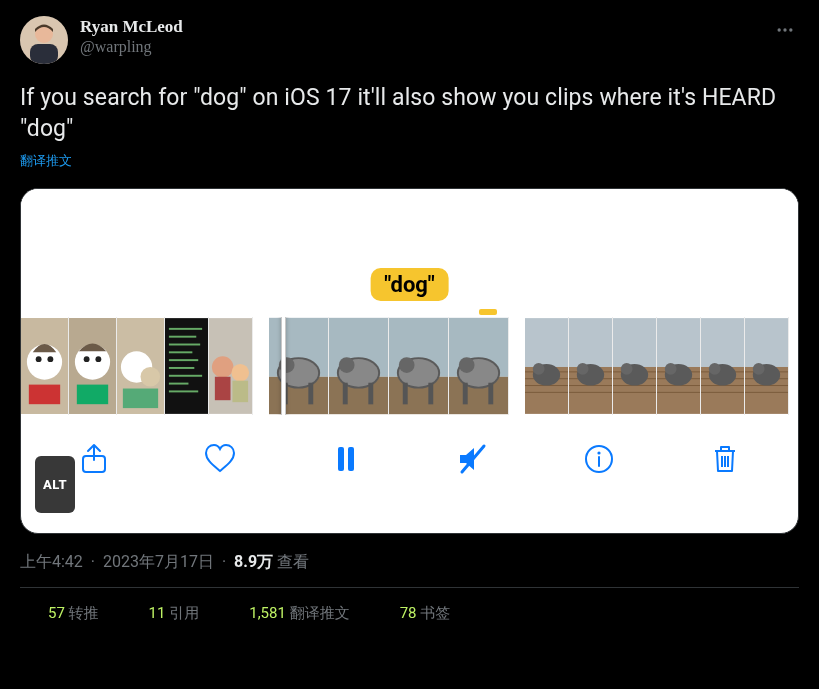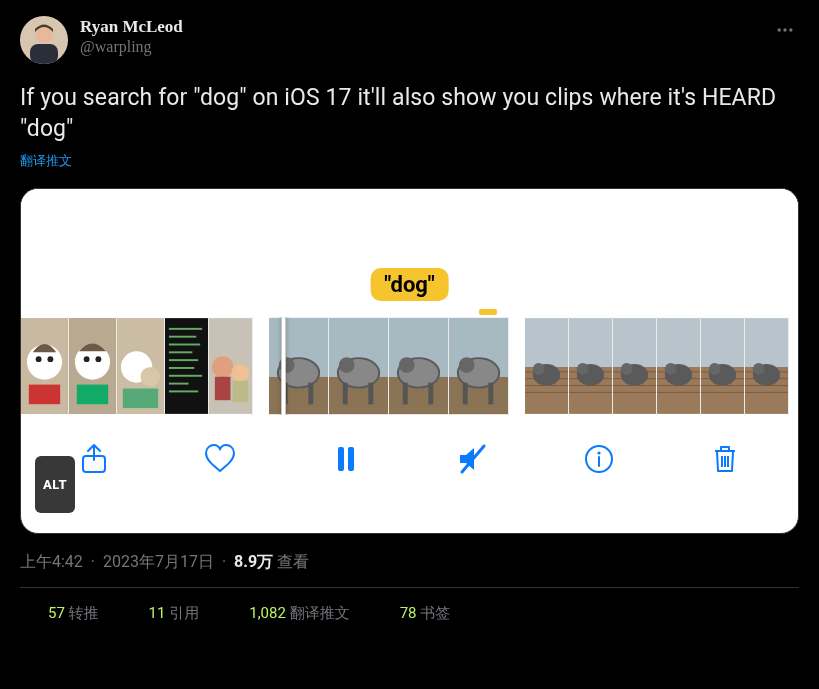--- a/index.html
+++ b/index.html
@@ -458,17 +458,17 @@
     <span class="sep">·</span>
     <span class="views-num">8.9万</span>
     <span>查看</span>
   </div>
 
   <hr class="divider">
 
   <div class="stats">
     <span class="stat"><b>57</b> <span>转推</span></span>
     <span class="stat"><b>11</b> <span>引用</span></span>
-    <span class="stat"><b>1,082</b> <span>翻译推文</span></span>
+    <span class="stat"><b>1,581</b> <span>翻译推文</span></span>
     <span class="stat"><b>78</b> <span>书签</span></span>
   </div>
 
 </div>
 
 </body></html>

